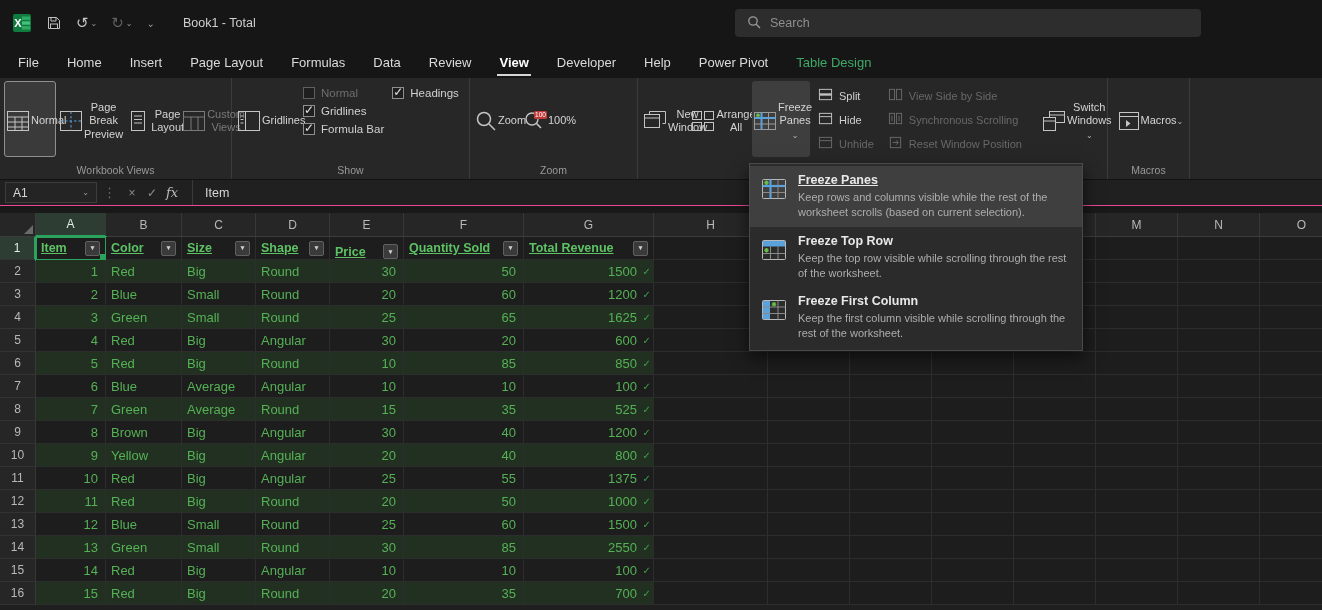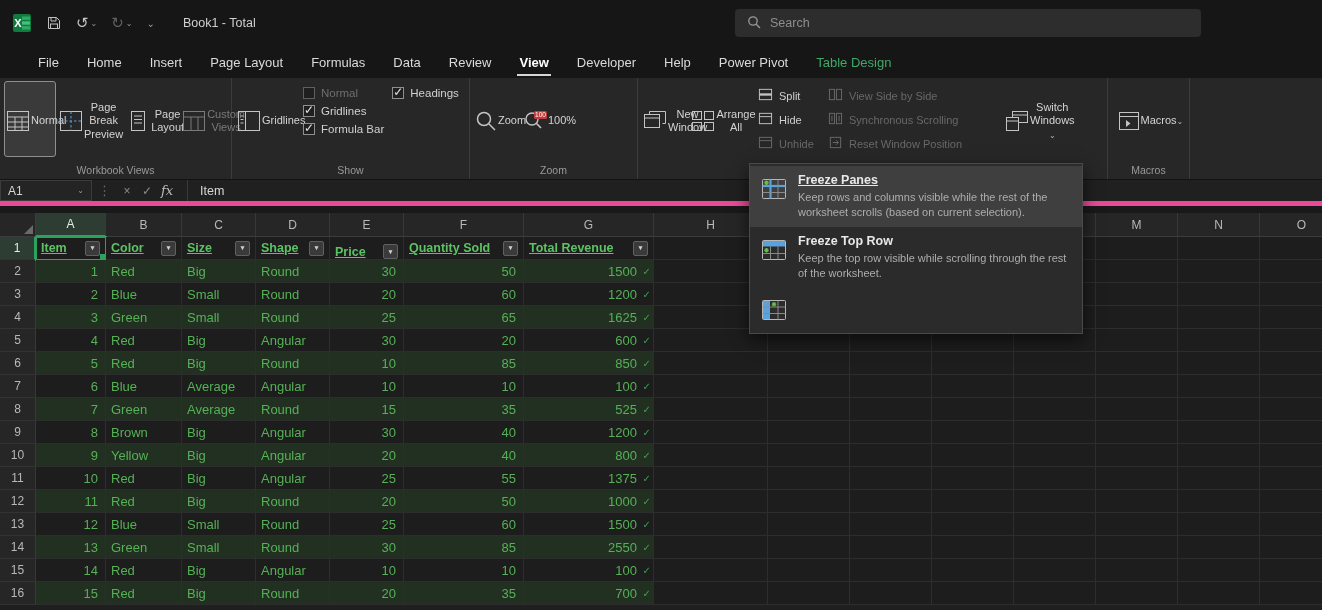--- a/index.html
+++ b/index.html
@@ -8,21 +8,21 @@
 
   
   .titlebar { height:46px; background:#161616; display:flex; align-items:center; padding-left:12px; position:relative; }
   .tb-ic { display:flex; align-items:center; color:#c0c0c0; margin-right:14px; font-size:15px; gap:2px; }
   .tb-ic .mchev { font-size:8px; color:#9a9a9a; }
   .tb-ic.dim { color:#5f5f5f; }
   .tb-title { color:#d0d0d0; font-size:12.5px; margin-left:14px; }
   .search-box { position:absolute; left:735px; top:9px; width:466px; height:28px; background:#2d2d2d; border-radius:4px; display:flex; align-items:center; gap:9px; padding-left:12px; color:#8e8e8e; font-size:12.5px; }
 
   
-  .tabs-row { height:32px; background:#161616; display:flex; align-items:stretch; padding-left:24px; }
+  .tabs-row { height:32px; background:#161616; display:flex; align-items:stretch; padding-left:4px; }
   .tab { display:flex; align-items:center; padding:0 14px; font-size:13px; color:#dadada; position:relative; white-space:nowrap; }
   .tab.active { font-weight:bold; color:#ffffff; }
   .tab.active::after { content:""; position:absolute; left:12px; right:12px; bottom:2px; height:2px; background:#d6d6d6; }
   .tab.contextual { color:#3fa968; }
 
   
   .ribbon { height:102px; background:#272727; display:flex; border-bottom:1px solid #121212; }
   .rgroup { position:relative; border-right:1px solid #3b3b3b; flex:0 0 auto; }
   .rgc { display:flex; align-items:flex-start; padding:3px 3px 0 3px; height:80px; }
   .rgl { position:absolute; bottom:3px; left:0; right:0; text-align:center; font-size:10.5px; color:#999; white-space:nowrap; }
@@ -37,21 +37,21 @@
   .sbtn { display:flex; align-items:center; gap:6px; font-size:11px; color:#d0d0d0; white-space:nowrap; padding:1px 4px; }
   .sbtn.dim { color:#686868; }
   .cbx-col { display:flex; flex-direction:column; padding-top:6px; gap:6px; margin-left:8px; }
   .cbx { display:flex; align-items:center; gap:6px; font-size:11.5px; color:#d0d0d0; white-space:nowrap; }
   .cbx.dim { color:#6e6e6e; }
   .box { width:12px; height:12px; border:1px solid #8f8f8f; background:#1f1f1f; position:relative; flex:0 0 12px; }
   .cbx.dim .box { border-color:#5f5f5f; }
   .box.checked::after { content:"✓"; position:absolute; left:0px; top:-3px; font-size:12px; color:#e0e0e0; }
 
   
-  .formula-row { height:26px; background:#202020; display:flex; align-items:center; border-bottom:5px solid #ec4899; }
+  .formula-row { height:26px; background:#202020; display:flex; align-items:center; padding-left:5px; border-bottom:1px solid #ec4899; }
   .name-box { width:92px; height:21px; display:flex; align-items:center; justify-content:space-between; padding:0 7px; border:1px solid #3c3c3c; background:#242424; color:#d6d6d6; font-size:12px; }
   .nb-chev { font-size:8px; color:#9a9a9a; }
   .fdots { color:#6e6e6e; font-size:13px; margin:0 6px; }
   .fbtn { width:20px; text-align:center; color:#8a8a8a; font-size:12px; }
   .fx { font-style:italic; font-family:"DejaVu Serif", serif; color:#bcbcbc; font-size:13px; }
   .fvalue { margin-left:10px; color:#d6d6d6; font-size:12.5px; border-left:1px solid #3a3a3a; padding-left:12px; height:100%; display:flex; align-items:center; flex:1; }
   .gapstrip { height:7px; background:#191919; }
 
   
   .col-headers { display:flex; height:24px; }
@@ -270,20 +270,38 @@
           <span class="ricon">
               <svg width="26" height="24" viewBox="0 0 26 24" fill="none" stroke="#c4c4c4">
                 <rect x="2.5" y="2.5" width="9" height="8"></rect>
                 <rect x="14.5" y="2.5" width="9" height="8"></rect>
                 <rect x="2.5" y="13.5" width="9" height="8"></rect>
                 <rect x="14.5" y="13.5" width="9" height="8"></rect>
               </svg>
             </span>
           <span class="rlabel"><span>Arrange All</span></span>
         </div>
+        <div class="rbtn active" style="width:58px;">
+          <span class="ricon">
+              <svg width="26" height="24" viewBox="0 0 26 24" fill="none">
+                <rect x="2.5" y="3.5" width="21" height="17" stroke="#9a9a9a"></rect>
+                <line x1="2.5" y1="9" x2="23.5" y2="9" stroke="#5aa2dc" stroke-width="2"></line>
+                <line x1="9.5" y1="3.5" x2="9.5" y2="20.5" stroke="#5aa2dc" stroke-width="2"></line>
+                <line x1="2.5" y1="15" x2="23.5" y2="15" stroke="#9a9a9a"></line>
+                <line x1="16.5" y1="3.5" x2="16.5" y2="20.5" stroke="#9a9a9a"></line>
+                <g stroke="#6cc04a" stroke-width="1.1">
+                  <line x1="6" y1="4.2" x2="6" y2="8.2"></line>
+                  <line x1="4" y1="6.2" x2="8" y2="6.2"></line>
+                  <line x1="4.6" y1="4.8" x2="7.4" y2="7.6"></line>
+                  <line x1="7.4" y1="4.8" x2="4.6" y2="7.6"></line>
+                </g>
+              </svg>
+            </span>
+          <span class="rlabel"><span>Freeze Panes</span> <span class="chev">⌄</span></span>
+        </div>
         <div class="sbtn-col" style="width:64px;">
           <div class="sbtn">
               <span><svg width="15" height="15" viewBox="0 0 16 16" fill="none" stroke="#c4c4c4">
                   <rect x="1.5" y="2.5" width="13" height="11"></rect>
                   <line x1="1.5" y1="8" x2="14.5" y2="8" stroke-width="2.5"></line>
                 </svg></span>
               <span>Split</span>
             </div>
           <div class="sbtn">
               <span><svg width="15" height="15" viewBox="0 0 16 16" fill="none" stroke="#c4c4c4">
@@ -981,16 +999,20 @@
             <line x1="3.5" y1="11" x2="26.5" y2="11" stroke="#8a8a8a"></line>
             <line x1="3.5" y1="17.5" x2="26.5" y2="17.5" stroke="#8a8a8a"></line>
             <g stroke="#6cc04a" stroke-width="1.2">
               <line x1="15" y1="6" x2="15" y2="10.5"></line>
               <line x1="12.7" y1="8.2" x2="17.3" y2="8.2"></line>
               <line x1="13.4" y1="6.7" x2="16.6" y2="9.9"></line>
               <line x1="16.6" y1="6.7" x2="13.4" y2="9.9"></line>
             </g>
           </svg>
         </span>
+        <span class="fm-text">
+          <span class="fm-title">Freeze First Column</span>
+          <span class="fm-desc">Keep the first column visible while scrolling through the rest of the worksheet.</span>
+        </span>
       </div>
     </div>
 
 </div>
 
 </body></html>

